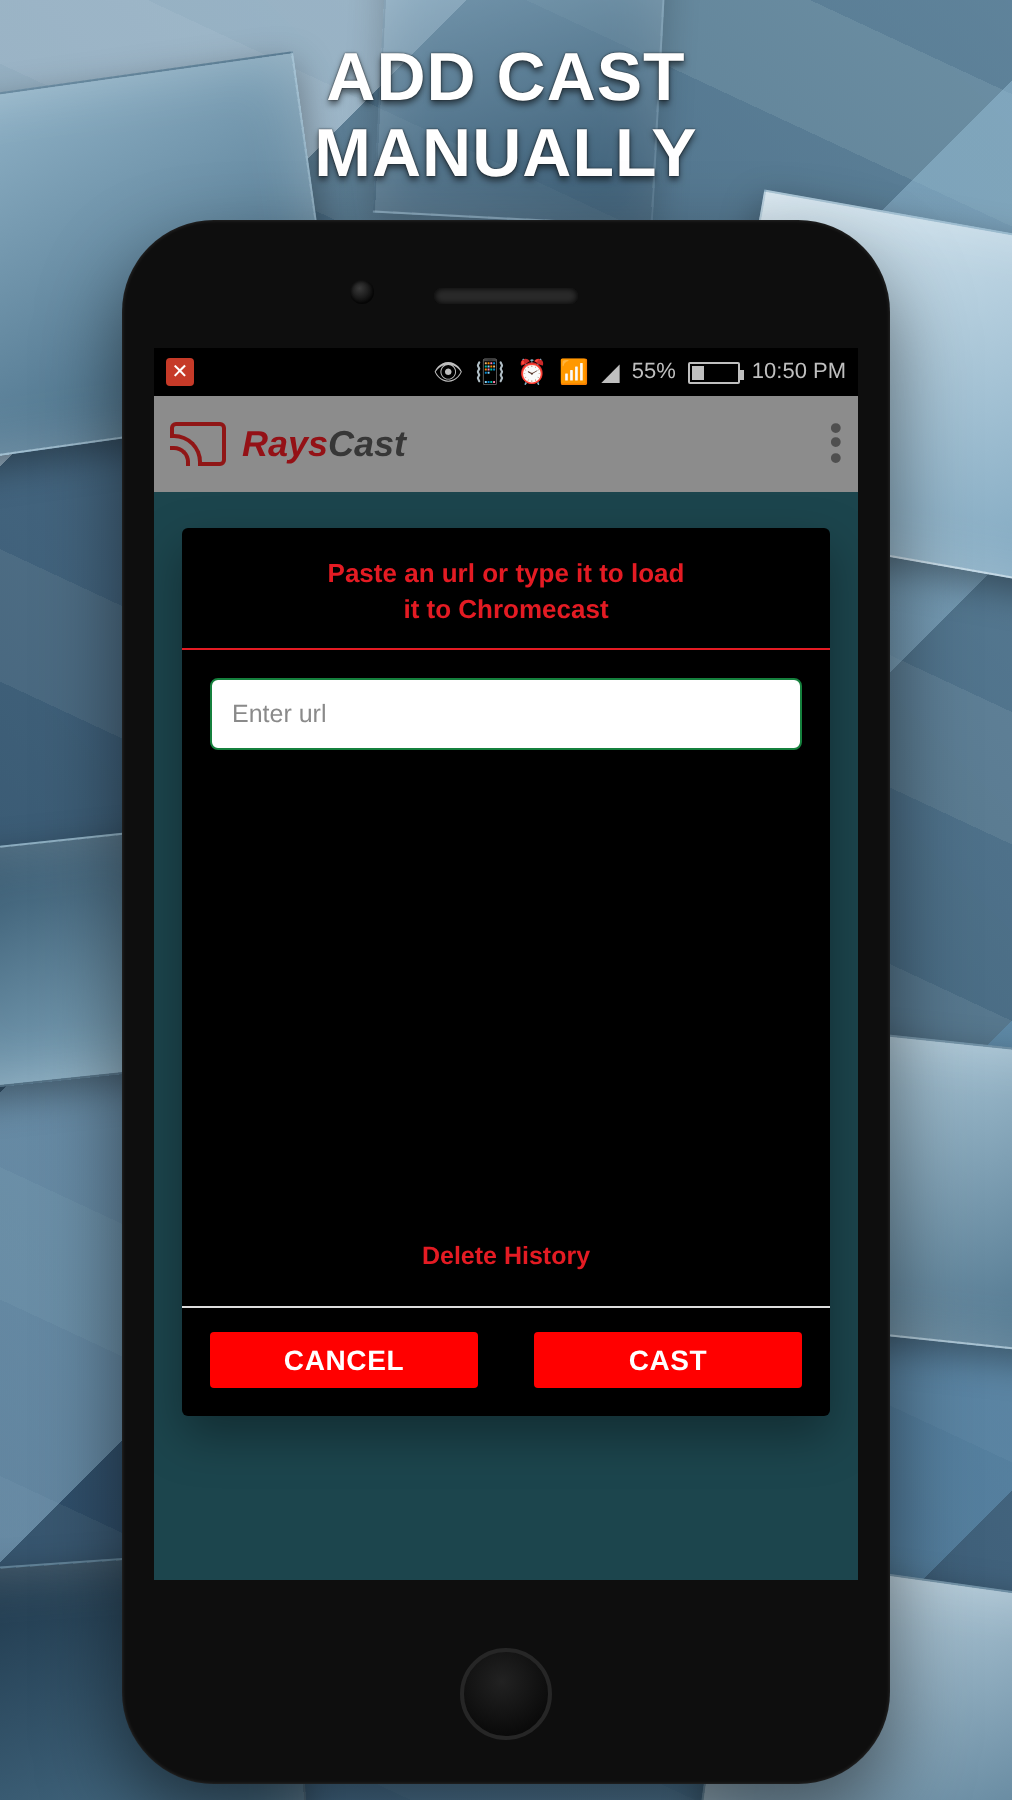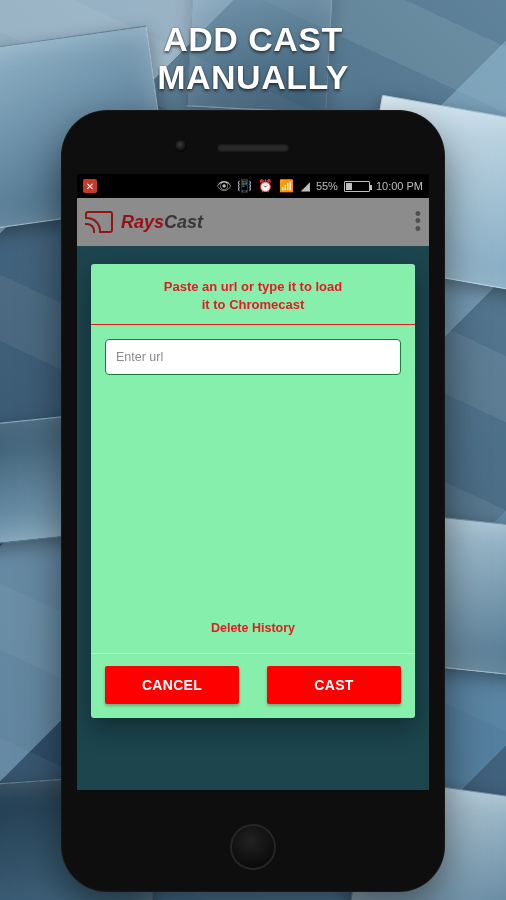--- a/index.html
+++ b/index.html
@@ -126,21 +126,21 @@
     background: rgba(0,0,0,0.35);
   }
   .app-body {
     position:absolute; left:0; right:0; top:72px; bottom:0;
     background:#2b6b77;
   }
   
   
   .dialog {
     position:absolute; left:14px; right:14px; top:90px;
-    background:#86efac; border-radius:3px;
+    background:#000000; border-radius:3px;
     box-shadow:0 10px 24px rgba(0,0,0,0.35);
     display:flex; flex-direction:column;
   }
   .dialog-header {
     text-align:center; color:#e41b23; font-weight:700;
     font-size:13px; padding:14px 22px 10px; line-height:1.4;
   }
   .red-divider { height:1px; background:#e41b23; margin:0; }
   .dialog-body { padding:14px 14px 6px; flex:1; }
   .url-input {
@@ -153,21 +153,21 @@
   .filler { height:236px; }
   .delete-history {
     text-align:center; color:#e41b23; font-weight:700; font-size:12.5px;
     padding:10px 0 12px;
   }
   .gray-divider { height:1px; background:#dcdcdc; }
   .dialog-actions {
     display:flex; gap:28px; padding:12px 14px 14px;
   }
   .btn {
-    flex:1; height:38px; border:none; border-radius:2px;
+    flex:1; height:28px; border:none; border-radius:2px;
     background:#ff0000; color:#fff; font-weight:700; font-size:14px;
     letter-spacing:.3px; cursor:pointer;
     box-shadow:0 2px 3px rgba(0,0,0,0.25);
   }
 </style>
 </head>
 <body>
 
 <div class="bg">
   <div class="cube c1"></div>
@@ -198,21 +198,21 @@
       <div class="status-right">
         <span class="ico">👁</span>
         <span class="ico">📳</span>
         <span class="ico">⏰</span>
         <span class="ico">📶</span>
         <span class="ico">◢</span>
         <span>55%</span>
         <span class="battery">
             <span class="fill"></span>
           </span>
-        <span>10:00 PM</span>
+        <span>10:50 PM</span>
       </div>
     </div>
 
     <div class="appbar">
       <span class="cast-icon"></span>
       <span class="brand">
         <span class="r">Rays</span><span class="c">Cast</span>
       </span>
       <span class="kebab">
           <span>•</span>

